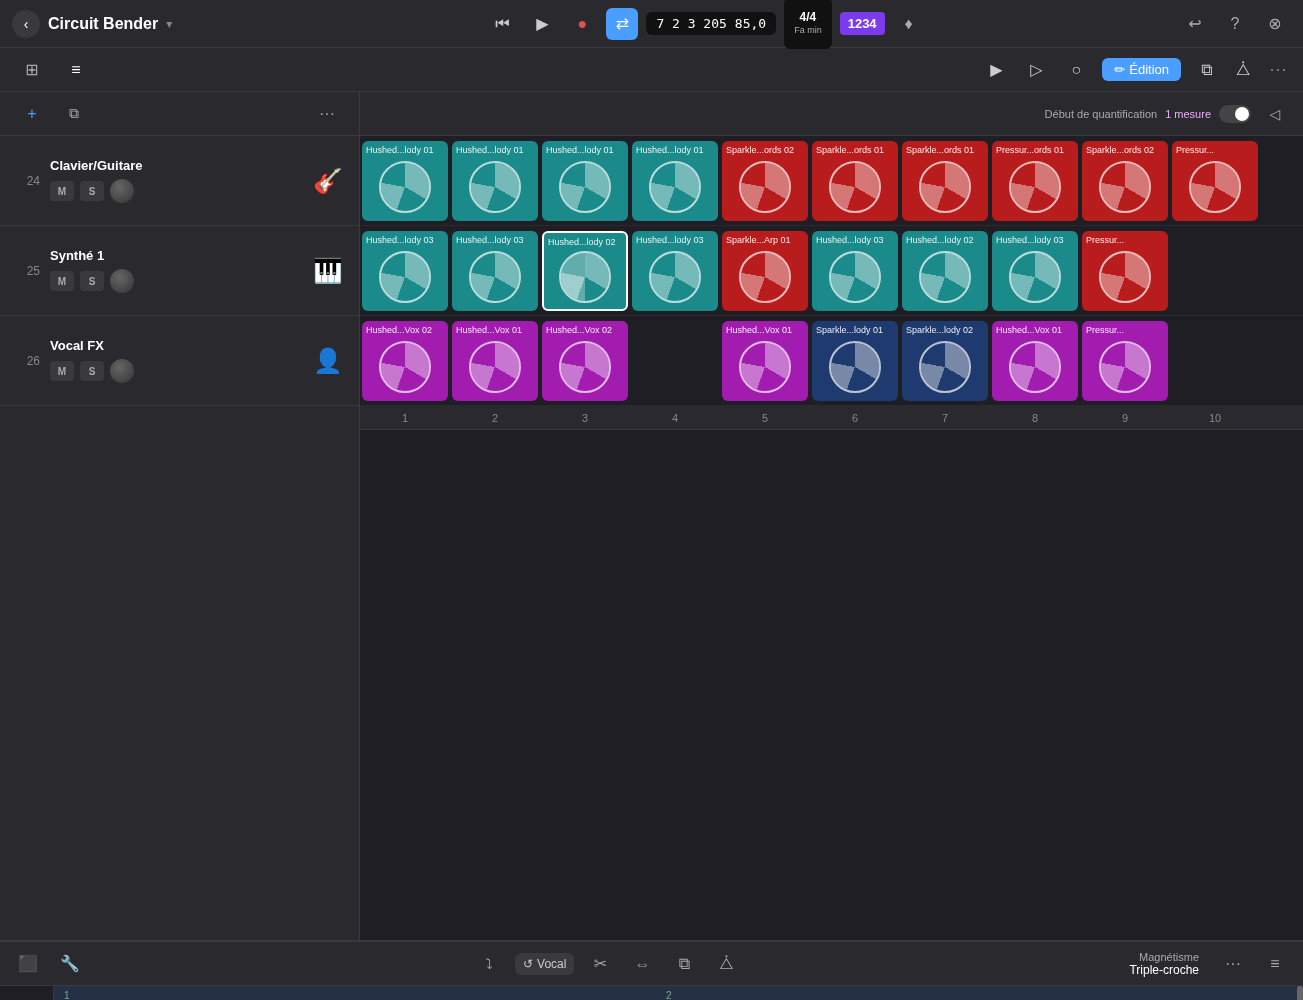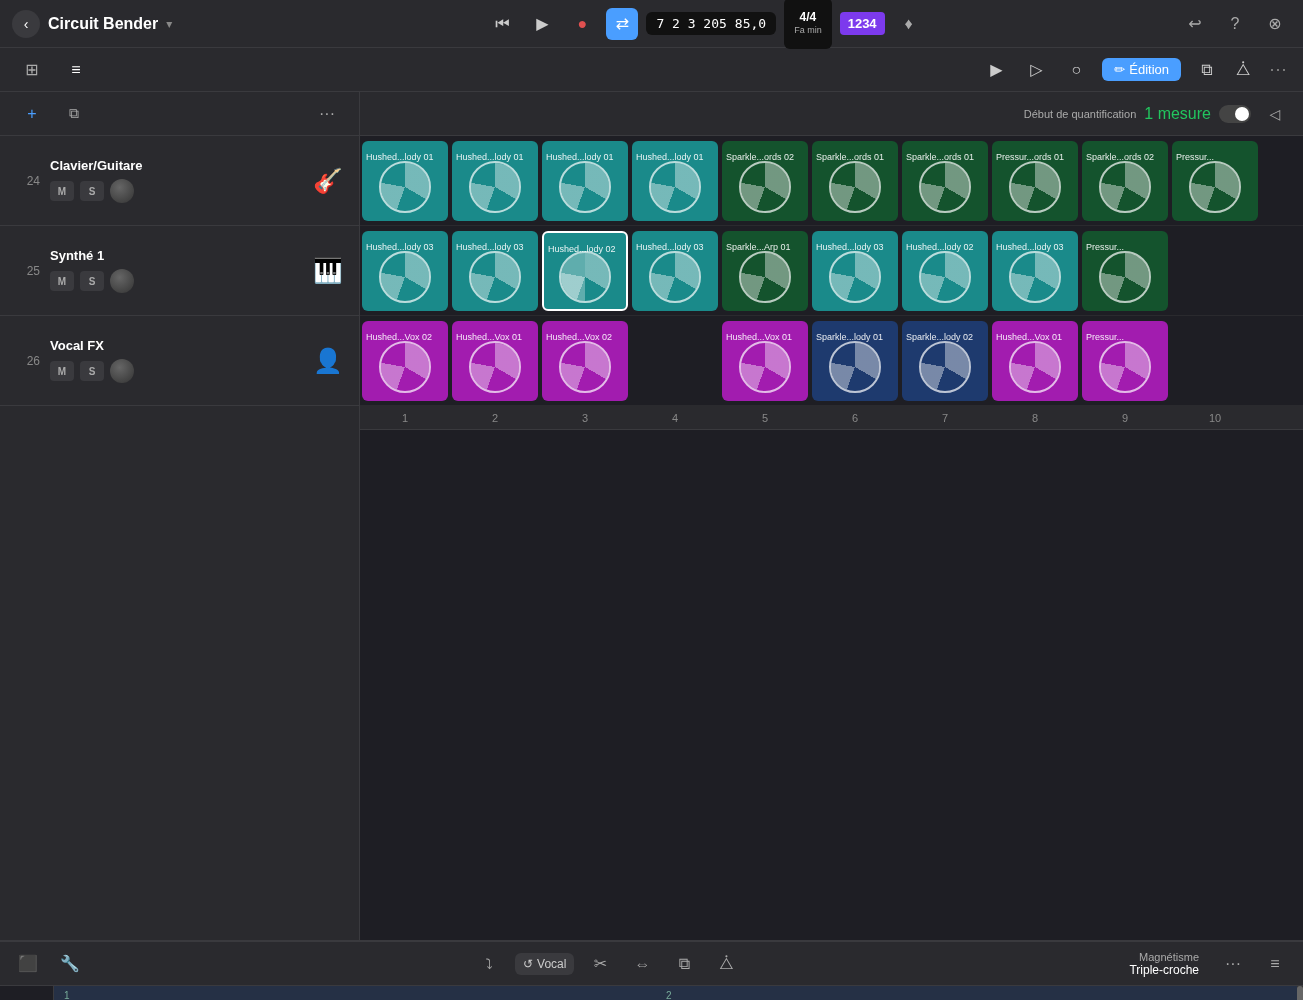--- a/index.html
+++ b/index.html
@@ -238,21 +238,21 @@
       border-bottom: 1px solid #3a3a3e;
       display: flex;
       align-items: center;
       justify-content: flex-end;
       padding: 0 12px;
       gap: 8px;
       font-size: 11px;
       color: #aaa;
     }
     .quantize-label { font-size: 11px; }
-    .quantize-val { font-size: 16px; color: #22c55e; }
+    .quantize-val { font-size: 11px; color: #f0abfc; }
     .clips-scroll-area {
       overflow-x: auto;
       overflow-y: hidden;
       height: calc(100% - 44px);
     }
     .clips-rows {
       display: flex;
       flex-direction: column;
       min-width: 900px;
     }
@@ -270,29 +270,29 @@
       flex-shrink: 0;
       display: flex;
       flex-direction: column;
       align-items: center;
       justify-content: center;
       position: relative;
       overflow: hidden;
       cursor: pointer;
     }
     .clip-teal { background: #1a8a8a; }
-    .clip-dark-teal { background: #14532d; }
+    .clip-dark-teal { background: #b91c1c; }
     .clip-purple { background: #a21caf; }
     .clip-blue { background: #1e3a6e; }
     .clip-selected { border: 2px solid #fff; }
     .clip-label {
       font-size: 9px;
       color: rgba(255,255,255,0.9);
       position: absolute;
-      top: 11px;
+      top: 4px;
       left: 4px;
       right: 4px;
       white-space: nowrap;
       overflow: hidden;
       text-overflow: ellipsis;
     }
     .clip-circle {
       width: 52px;
       height: 52px;
       border-radius: 50%;

